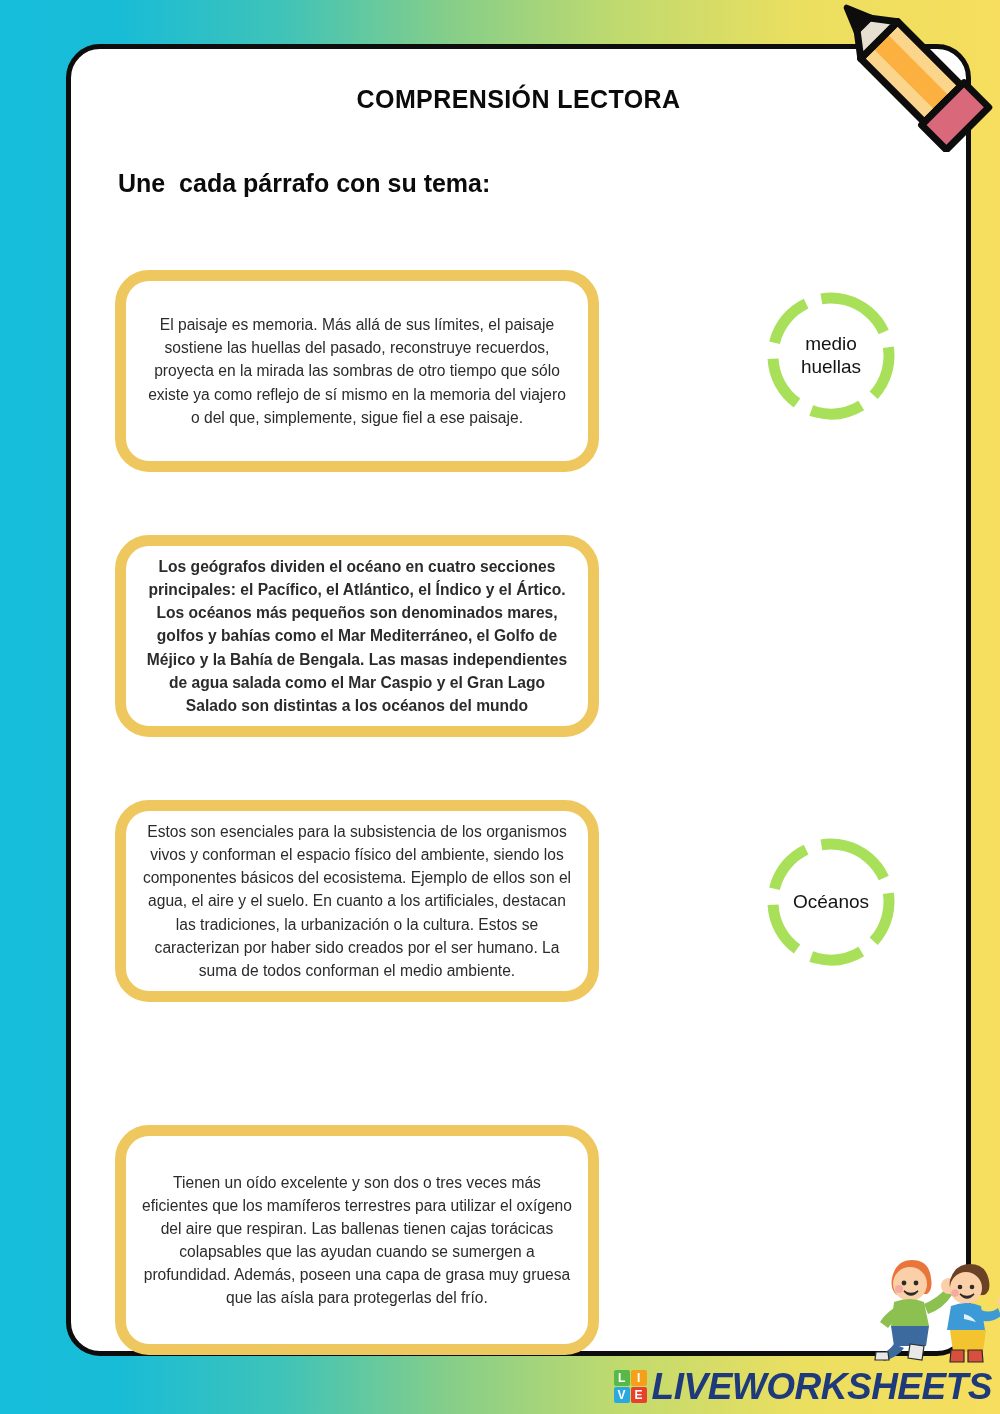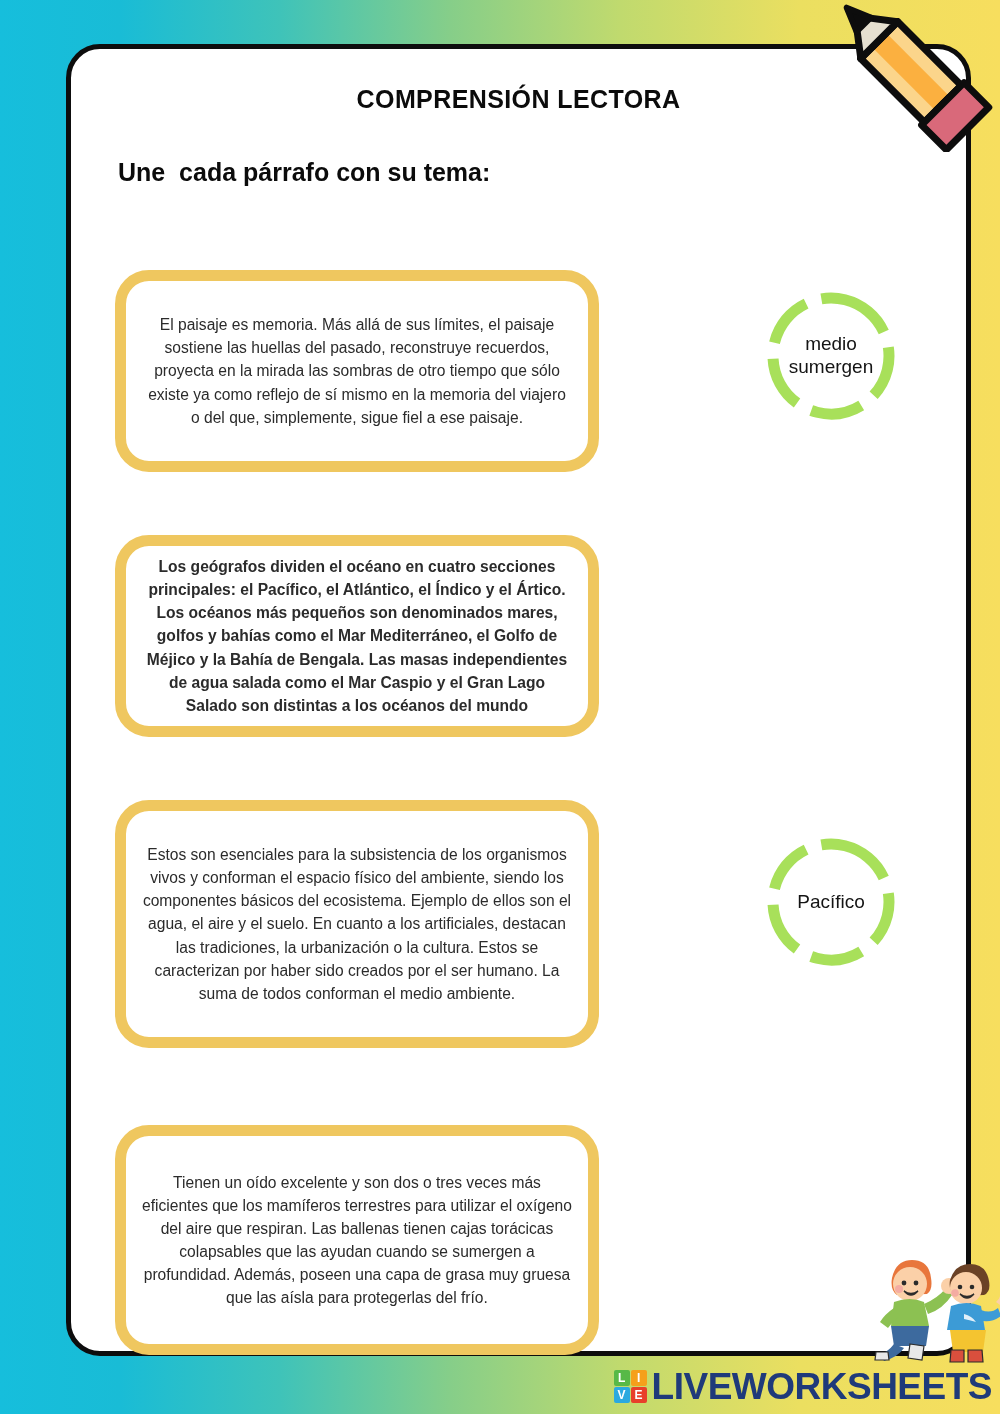--- a/index.html
+++ b/index.html
@@ -53,21 +53,21 @@
     font-size: 25px;
     font-weight: bold;
     letter-spacing: 0.4px;
     color: #0b0b0b;
   }
 
   
   #instruction {
     position: absolute;
     left: 47px;
-    top: 109px;
+    top: 120px;
     font-size: 25px;
     font-weight: bold;
     color: #0b0b0b;
     white-space: pre;
   }
 
   
   .para-box {
     position: absolute;
     left: 44px;
@@ -83,21 +83,21 @@
   }
   .para-text {
     font-size: 15.6px;
     line-height: 1.48;
     text-align: center;
     color: #2b2b2b;
   }
 
   #box-1 { top: 221px;  height: 202px; }
   #box-2 { top: 486px;  height: 202px; font-weight: bold; }
-  #box-3 { top: 751px;  height: 248px; }
+  #box-3 { top: 751px;  height: 202px; }
   #box-4 { top: 1076px; height: 230px; }
 
   
   .topic-circle {
     position: absolute;
     left: 693px;
     width: 134px;
     height: 134px;
   }
   .topic-circle svg {
@@ -189,20 +189,21 @@
   .lw-l { background: #57B947; }
   .lw-i { background: #F5A01B; }
   .lw-v { background: #2AA9E0; }
   .lw-e { background: #E8402A; }
   #lw-word {
     font-size: 37px;
     font-weight: bold;
     color: #1F3A7A;
     letter-spacing: -0.5px;
     line-height: 1;
+    font-style: italic;
   }
 </style>
 </head>
 <body>
 
 <div id="page">
 
   <div id="sheet">
 
     <div id="title">COMPRENSIÓN LECTORA</div>
@@ -223,29 +224,29 @@
 
     <div class="para-box" id="box-4">
       <div class="para-text">Tienen un oído excelente y son dos o tres veces más eficientes que los mamíferos terrestres para utilizar el oxígeno del aire que respiran. Las ballenas tienen cajas torácicas colapsables que las ayudan cuando se sumergen a profundidad. Además, poseen una capa de grasa muy gruesa que las aísla para protegerlas del frío.</div>
     </div>
 
     <div class="topic-circle" id="circle-1">
       <svg viewBox="0 0 134 134">
         <circle cx="67" cy="67" r="58" fill="none" stroke="#A8E05A" stroke-width="11" stroke-dasharray="52 16" stroke-linecap="butt" transform="rotate(-76 67 67)"></circle>
       </svg>
       <div class="topic-label">medio
-sumergen</div>
+huellas</div>
     </div>
 
 
     <div class="topic-circle" id="circle-3">
       <svg viewBox="0 0 134 134">
         <circle cx="67" cy="67" r="58" fill="none" stroke="#A8E05A" stroke-width="11" stroke-dasharray="52 16" stroke-linecap="butt" transform="rotate(-76 67 67)"></circle>
       </svg>
-      <div class="topic-label">Pacífico</div>
+      <div class="topic-label">Océanos</div>
     </div>
 
 
   </div>
 
   <svg id="pencil" viewBox="0 0 210 160">
     <g transform="rotate(45 105 80)">
 
       <path d="M60 54 L60 106 L150 106 L150 54 Z" fill="#FBB040" stroke="#0d0d0d" stroke-width="7" stroke-linejoin="round"></path>
 

